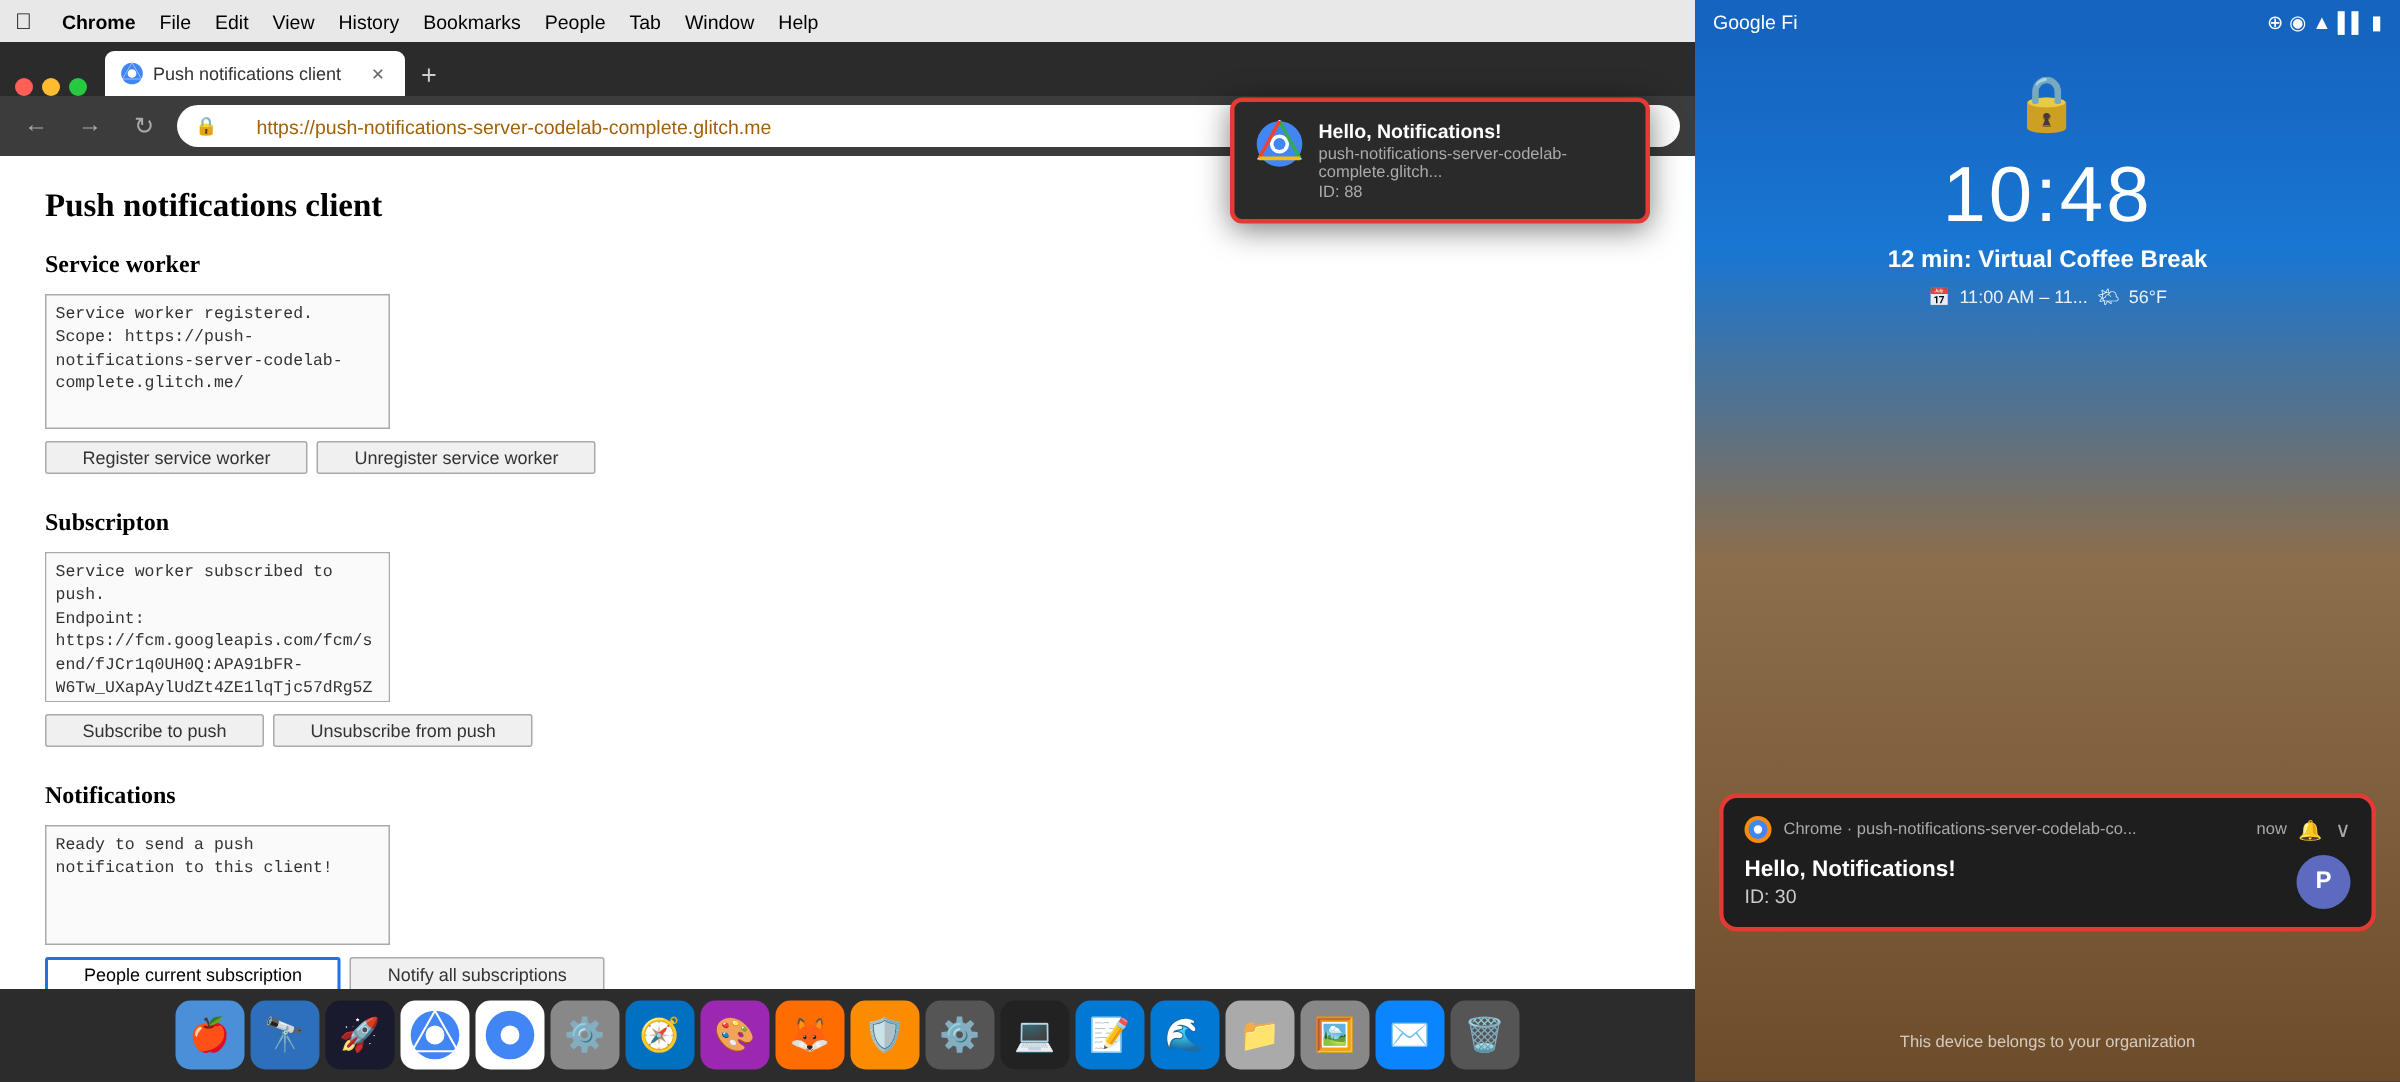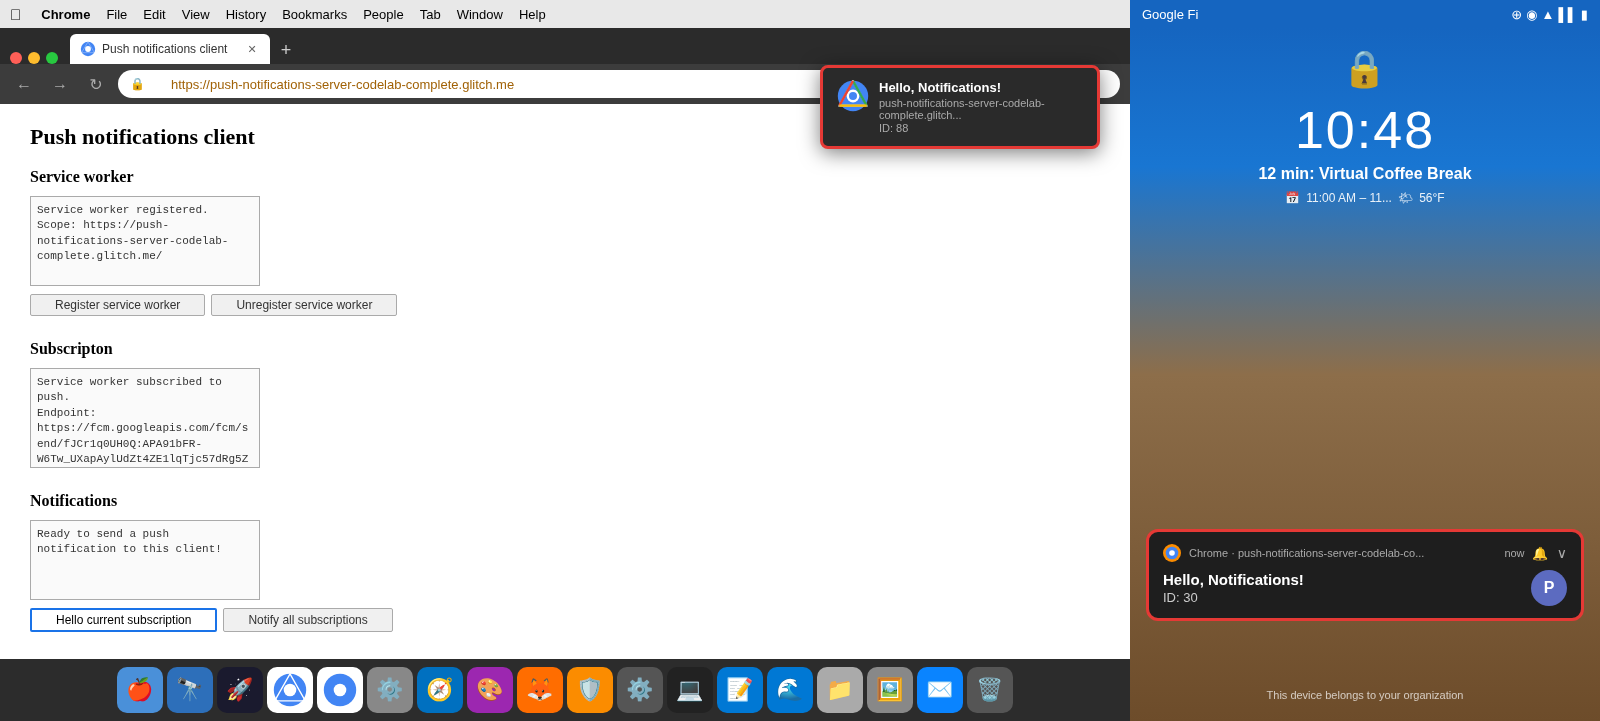--- a/index.html
+++ b/index.html
@@ -457,27 +457,31 @@
         <button class="btn">Register service worker</button>
         <button class="btn">Unregister service worker</button>
       </div>
     </div>
 
     <div class="section">
       <h2>Subscripton</h2>
       <textarea class="text-area-box tall" readonly="" style="">Service worker subscribed to push.
 Endpoint:
 https://fcm.googleapis.com/fcm/send/fJCr1q0UH0Q:APA91bFR-W6Tw_UXapAylUdZt4ZE1lqTjc57dRg5ZKAQ IYbVcrd-9k2MtM-jn3go6YkLkFj9jgncuDBkKulRahXWJCXQ8a MULw1bBGv19YygVyLon2LzFaXhqlem5aqbu</textarea>
+      <div class="btn-row">
+        <button class="btn">Subscribe to push</button>
+        <button class="btn">Unsubscribe from push</button>
+      </div>
     </div>
 
     <div class="section">
       <h2>Notifications</h2>
       <textarea class="text-area-box notify" readonly="" style="">Ready to send a push notification to this client!</textarea>
       <div class="btn-row">
-        <button class="btn blue-outline">Hello current subscription</button>
+        <button class="btn blue-outline">People current subscription</button>
         <button class="btn">Notify all subscriptions</button>
       </div>
     </div>
   </div>
 
   <div class="dock">
     <div class="dock-icon" style="background:#4a90d9;">🍎</div>
     <div class="dock-icon" style="background:#2d6fba;">🔭</div>
     <div class="dock-icon" style="background:#1a1a2e;">🚀</div>
     <div class="dock-icon" style="background:#fff; overflow:hidden;">

